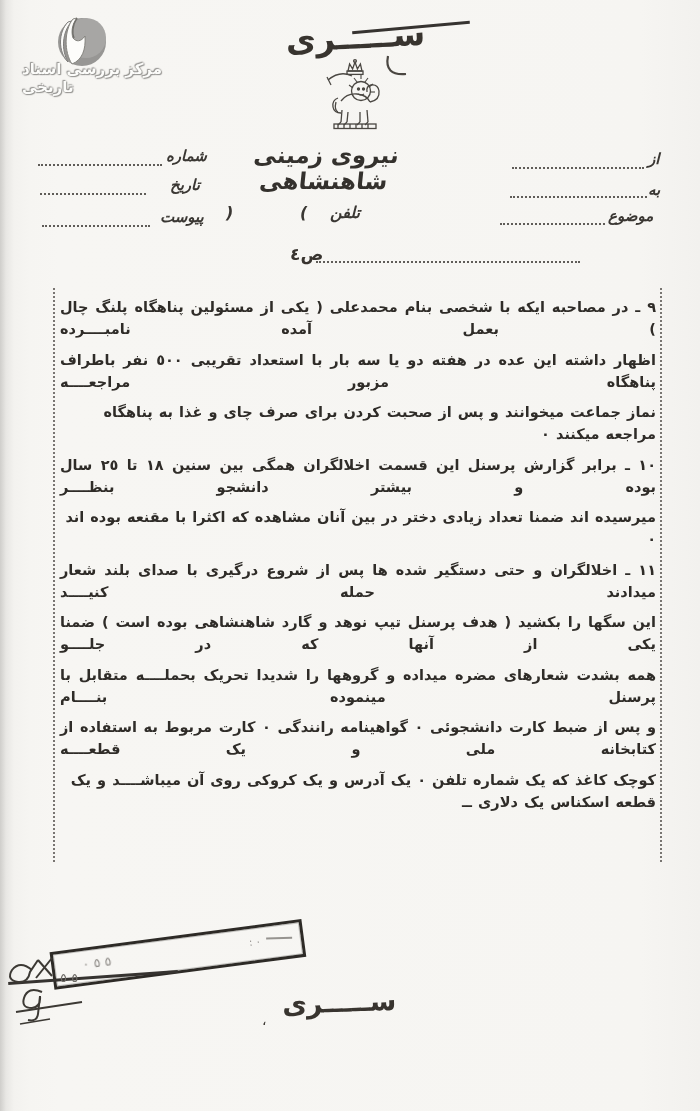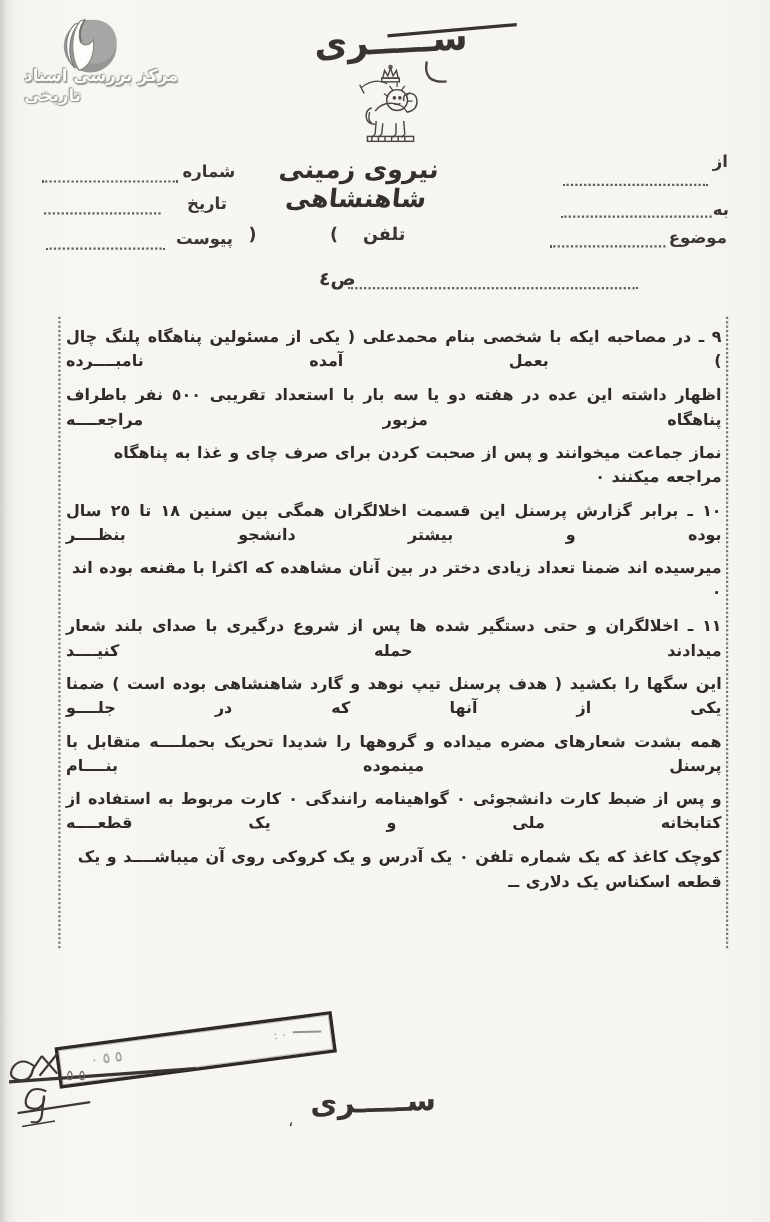--- a/index.html
+++ b/index.html
@@ -5,21 +5,21 @@
   html,body{margin:0;padding:0;background:#ffffff;}
   .page{
     position:relative;width:700px;height:1111px;margin:0 auto;overflow:hidden;
     background:
       linear-gradient(90deg,#cfcecb 0px,#e8e7e4 6px,#f3f2ef 14px,#f6f5f2 30px,#f7f6f3 60px,#f6f5f2 640px,#f2f1ee 700px);
     font-family:"DejaVu Sans",sans-serif;color:#34312d;
   }
   .abs{position:absolute;}
   .dotline{border-bottom:2px dotted #45423e;height:0;opacity:.85;}
   .vdots{border-left:2px dotted #5a5652;width:0;opacity:.8;}
-  .label{font-size:15px;font-weight:bold;color:#3a3733;}
+  .label{font-size:15px;font-weight:bold;color:#3a3733;font-style:italic;}
   .bodyline{
     direction:rtl;font-size:14.5px;line-height:22px;color:#2f2c28;
     height:52.5px;letter-spacing:.2px;word-spacing:1px;font-weight:bold;
   }
   .full{text-align:justify;text-align-last:justify;}
   .startline{text-align:right;}
   .hand{color:#38342f;}
   .wm-caption{
     font-size:15px;font-weight:bold;color:#fcfcfa;
     text-shadow:0 0 1px #8e8d8a,0 0 2px #8e8d8a,1px 1px 1px #9a9996,-1px -1px 1px #9a9996;
@@ -82,21 +82,21 @@
       <line x1="46" y1="54" x2="46" y2="64"></line>
       <line x1="53" y1="52" x2="54" y2="64"></line>
       <path d="M27 64 l-3 3 M33 64 l-3 3 M46 64 l-3 3 M54 64 l-3 3"></path>
       <rect x="20" y="66" width="42" height="4.5"></rect>
       <path d="M24 66 v4.5 M30 66 v4.5 M36 66 v4.5 M42 66 v4.5 M48 66 v4.5 M54 66 v4.5"></path>
     </g>
   </svg>
 
   <div class="abs" style="left:205px;top:142px;width:240px;text-align:center;font-size:23px;font-weight:bold;transform:skewX(-6deg);">نیروی زمینی شاهنشاهی</div>
 
-  <div class="abs label" style="left:648px;top:138px;">از</div>
+  <div class="abs label" style="left:648px;top:150px;">از</div>
   <div class="abs dotline" style="left:512px;top:167px;width:132px;"></div>
   <div class="abs label" style="left:648px;top:181px;">به</div>
   <div class="abs dotline" style="left:510px;top:196px;width:137px;"></div>
   <div class="abs label" style="left:608px;top:207px;">موضوع</div>
   <div class="abs dotline" style="left:500px;top:223px;width:105px;"></div>
 
   <div class="abs label" style="left:166px;top:147px;">شماره</div>
   <div class="abs dotline" style="left:38px;top:164px;width:124px;"></div>
   <div class="abs label" style="left:170px;top:176px;">تاریخ</div>
   <div class="abs dotline" style="left:40px;top:193px;width:106px;"></div>

